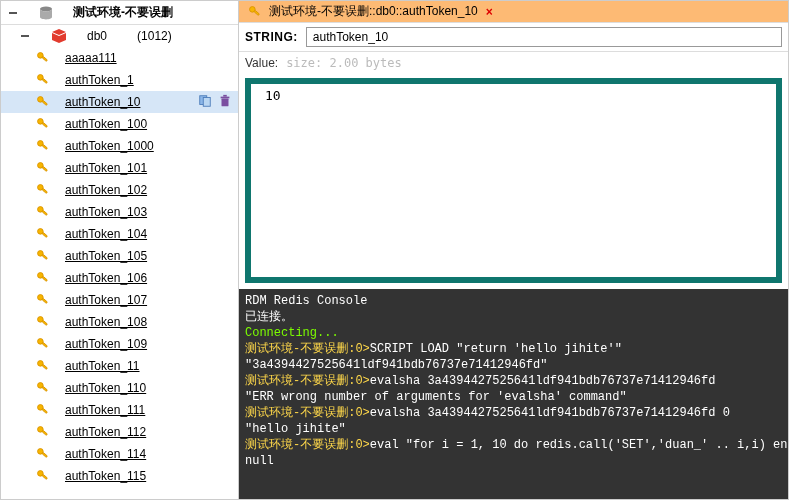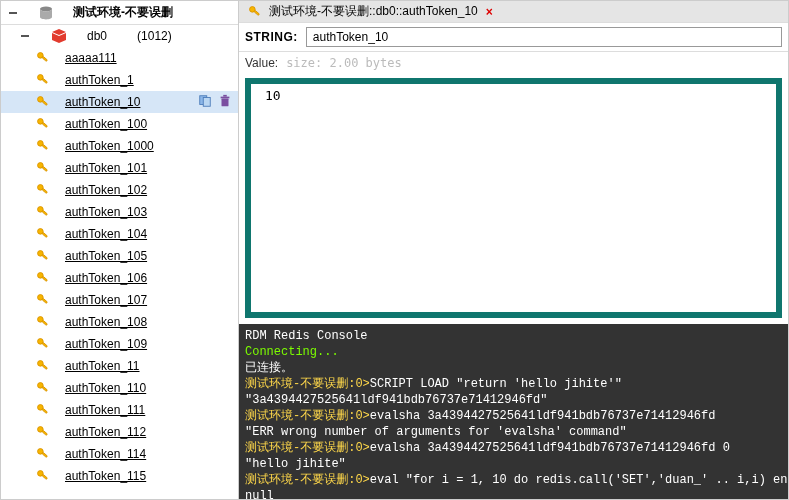--- a/index.html
+++ b/index.html
@@ -17,36 +17,36 @@
   .row-icons { display: flex; gap: 6px; }
   .row-icons svg { width: 14px; height: 14px; }
 
   
   .ic { display: inline-flex; align-items: center; justify-content: center; width: 16px; height: 16px; }
   .ic svg { width: 16px; height: 16px; }
   .ic-key svg { width: 14px; height: 14px; }
 
   
   .main { flex: 1; display: flex; flex-direction: column; min-width: 0; }
-  .tabbar { display: flex; align-items: center; gap: 6px; padding: 2px 4px; border-bottom: 1px solid #ddd; height: 22px; background: #e5e5e5; }
+  .tabbar { display: flex; align-items: center; gap: 6px; padding: 2px 4px; border-bottom: 1px solid #ddd; height: 22px; background: #fdba74; }
   .tabbar .ic-key { margin-left: 4px; }
   .tabbar .tab-title { font-size: 12px; }
   .tabbar .close { color: #d00; font-weight: bold; cursor: pointer; margin-left: 2px; }
 
   .kv-head { display: flex; align-items: center; gap: 8px; padding: 4px 6px; border-bottom: 1px solid #ddd; }
   .kv-head .lbl { font-weight: bold; letter-spacing: .5px; text-align: right; }
   .kv-head input { flex: 1; padding: 2px 6px; font-family: inherit; font-size: 12px; border: 1px solid #999; }
 
   .value-head { display: flex; align-items: center; gap: 8px; padding: 4px 6px; }
   .value-head .lbl  { color: #333; }
   .value-head .hint { color: #bbb; font-family: Consolas, monospace; }
   .value-box { flex: 1; margin: 4px 6px 6px 6px; border: 6px solid #0f766e; padding: 4px 14px; font-family: Consolas, monospace; font-size: 13px; min-height: 180px; overflow: auto; }
 
   
-  .console { height: 175px; background: #333; color: #eee; font-family: Consolas, "Courier New", monospace; font-size: 12px; padding: 4px 6px; overflow: hidden; }
+  .console { height: 210px; background: #333; color: #eee; font-family: Consolas, "Courier New", monospace; font-size: 12px; padding: 4px 6px; overflow: hidden; }
   .console .c-line { white-space: pre; line-height: 16px; }
   .c-white  { color: #fff; }
   .c-green  { color: #7CFC00; }
   .c-yellow { color: #ffd84a; }
 
   .toggle { display:inline-block; width:12px; height:12px; position:relative; }
   .toggle::before { content:""; position:absolute; left:2px; top:5px; width:8px; height:2px; background:#555; }
   .toggle::after  { content:""; position:absolute; left:5px; top:2px; width:2px; height:8px; background:#555; display:none; }
 </style>
 </head>
@@ -292,22 +292,22 @@
 
     <div class="value-head">
       <span class="lbl">Value:</span>
       <span class="hint">size: 2.00 bytes</span>
     </div>
 
     <div class="value-box">10</div>
 
     <div class="console" id="console">
         <div class="c-line"><span class="c-white">RDM Redis Console</span></div>
+        <div class="c-line"><span class="c-white">已连接。</span></div>
         <div class="c-line"><span class="c-green">Connecting...</span></div>
-        <div class="c-line"><span class="c-white">已连接。</span></div>
         <div class="c-line"><span class="c-yellow">测试环境-不要误删:0&gt;</span><span class="c-white">SCRIPT LOAD "return 'hello jihite'"</span></div>
         <div class="c-line"><span class="c-white">"3a4394427525641ldf941bdb76737e71412946fd"</span></div>
         <div class="c-line"><span class="c-yellow">测试环境-不要误删:0&gt;</span><span class="c-white">evalsha 3a4394427525641ldf941bdb76737e71412946fd</span></div>
         <div class="c-line"><span class="c-white">"ERR wrong number of arguments for 'evalsha' command"</span></div>
         <div class="c-line"><span class="c-yellow">测试环境-不要误删:0&gt;</span><span class="c-white">evalsha 3a4394427525641ldf941bdb76737e71412946fd 0</span></div>
         <div class="c-line"><span class="c-white">"hello jihite"</span></div>
         <div class="c-line"><span class="c-yellow">测试环境-不要误删:0&gt;</span><span class="c-white">eval "for i = 1, 10 do redis.call('SET','duan_' .. i,i) end" 0</span></div>
         <div class="c-line"><span class="c-white">null</span></div>
       </div>
   </div>

